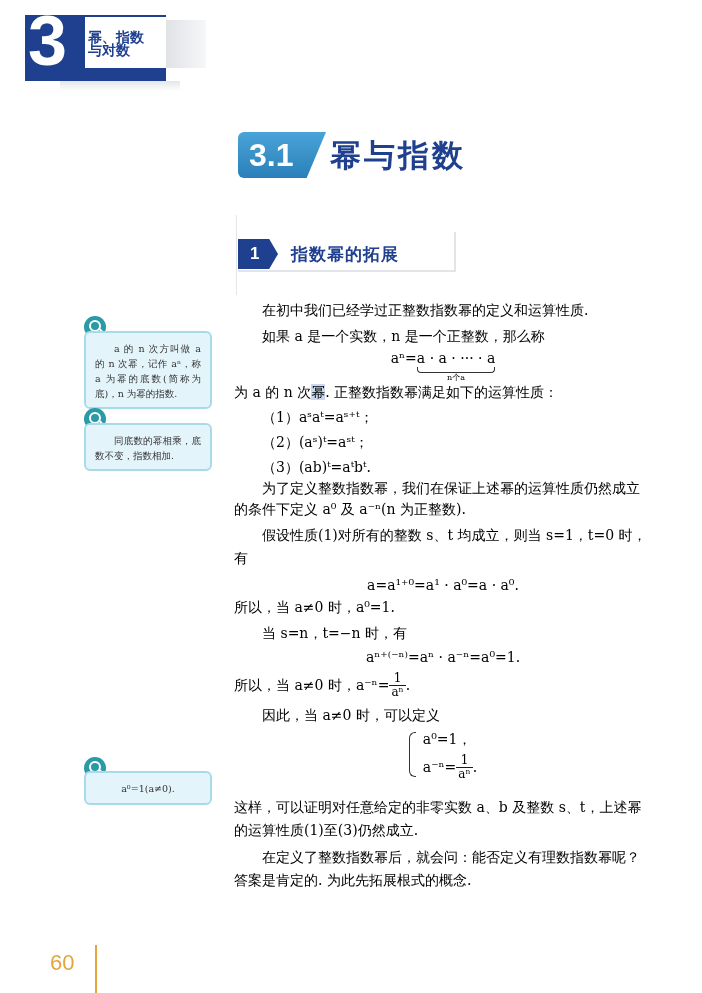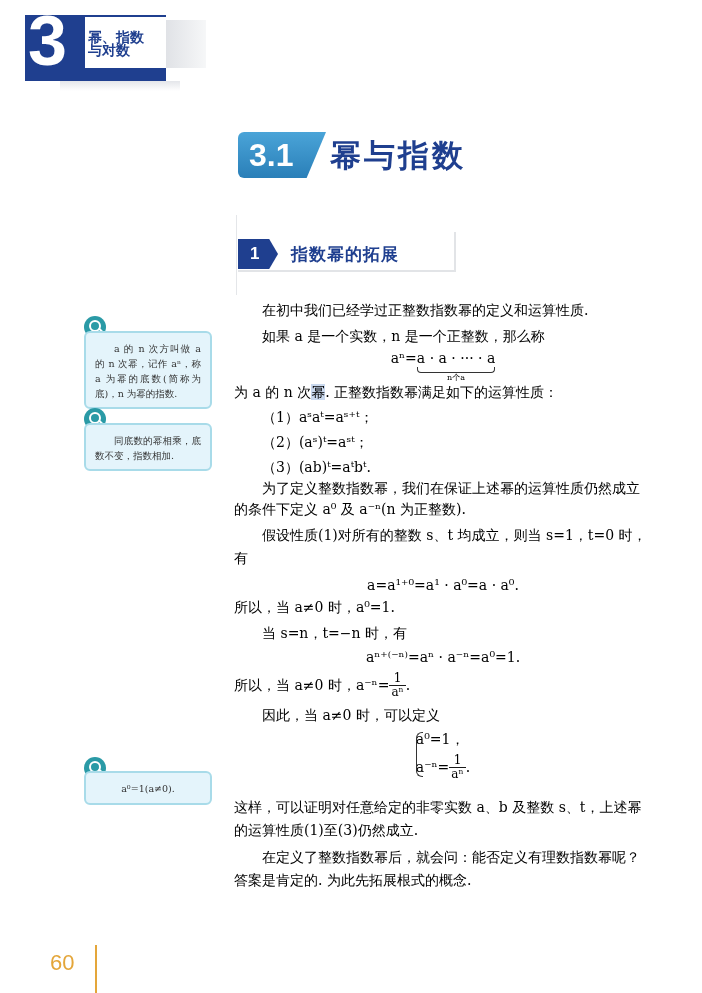--- a/index.html
+++ b/index.html
@@ -38,21 +38,21 @@
   .center { text-align:center; text-indent:0; }
   .frac { display:inline-block; vertical-align:middle; text-align:center; font-size:12px; line-height:13px; }
   .frac .num { display:block; border-bottom:1px solid #1a1a1a; padding:0 2px; }
   .frac .den { display:block; padding:0 2px; }
   .hl { background:#c9d8ee; }
 
   .brace-wrap { display:inline-block; position:relative; }
   .underbrace { position:absolute; left:0; right:0; top:20px; height:6px; border-bottom:1px solid #333; border-left:1px solid #333; border-right:1px solid #333; border-radius:0 0 4px 4px; }
   .under-lbl { position:absolute; left:0; right:0; top:26px; font-size:8px; text-align:center; line-height:10px; }
 
-  .system { display:inline-block; position:relative; padding-left:0; text-align:left; }
+  .system { display:inline-block; position:relative; padding-left:14px; text-align:left; }
   .system::before { content:""; position:absolute; left:0; top:4px; bottom:4px; width:6px; border-left:1px solid #333; border-top:1px solid #333; border-bottom:1px solid #333; border-radius:6px 0 0 6px; }
 
   .page-num { position:absolute; left:50px; top:950px; font-family:"Liberation Sans", sans-serif; font-size:22px; color:#e4a63a; }
   .page-rule { position:absolute; left:95px; top:945px; width:2px; height:48px; background:#e4a63a; }
 </style>
 </head>
 <body>
 
 <div class="chap"></div>
 <div class="chap-num">3</div>

